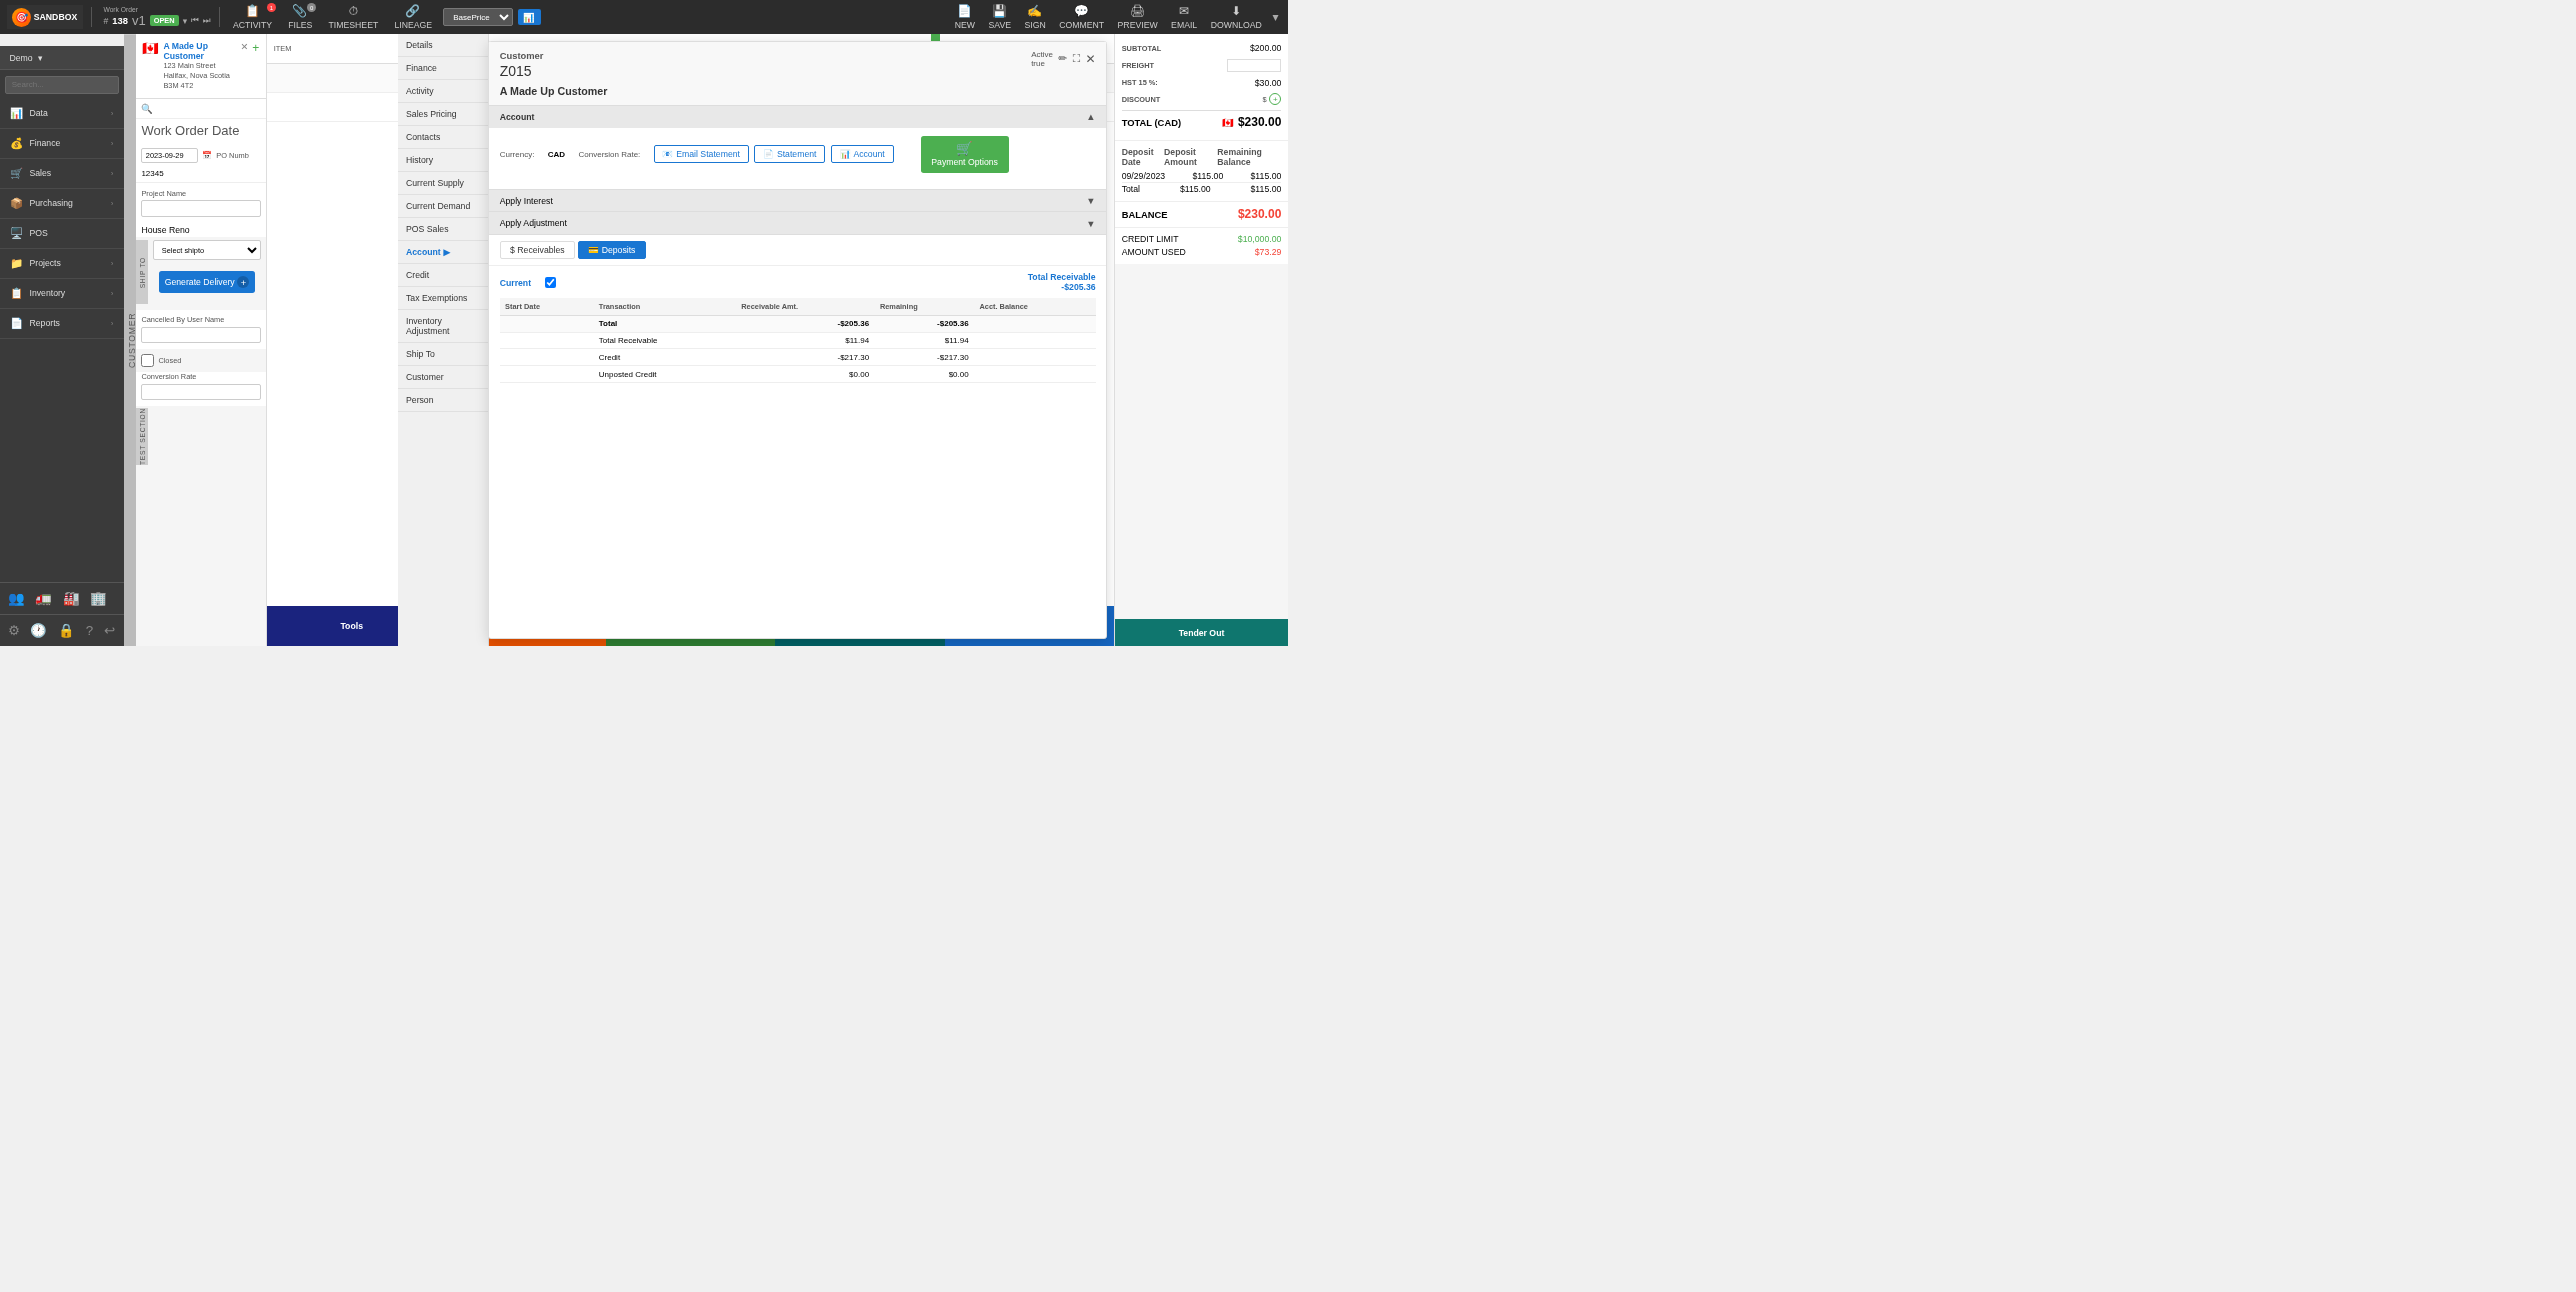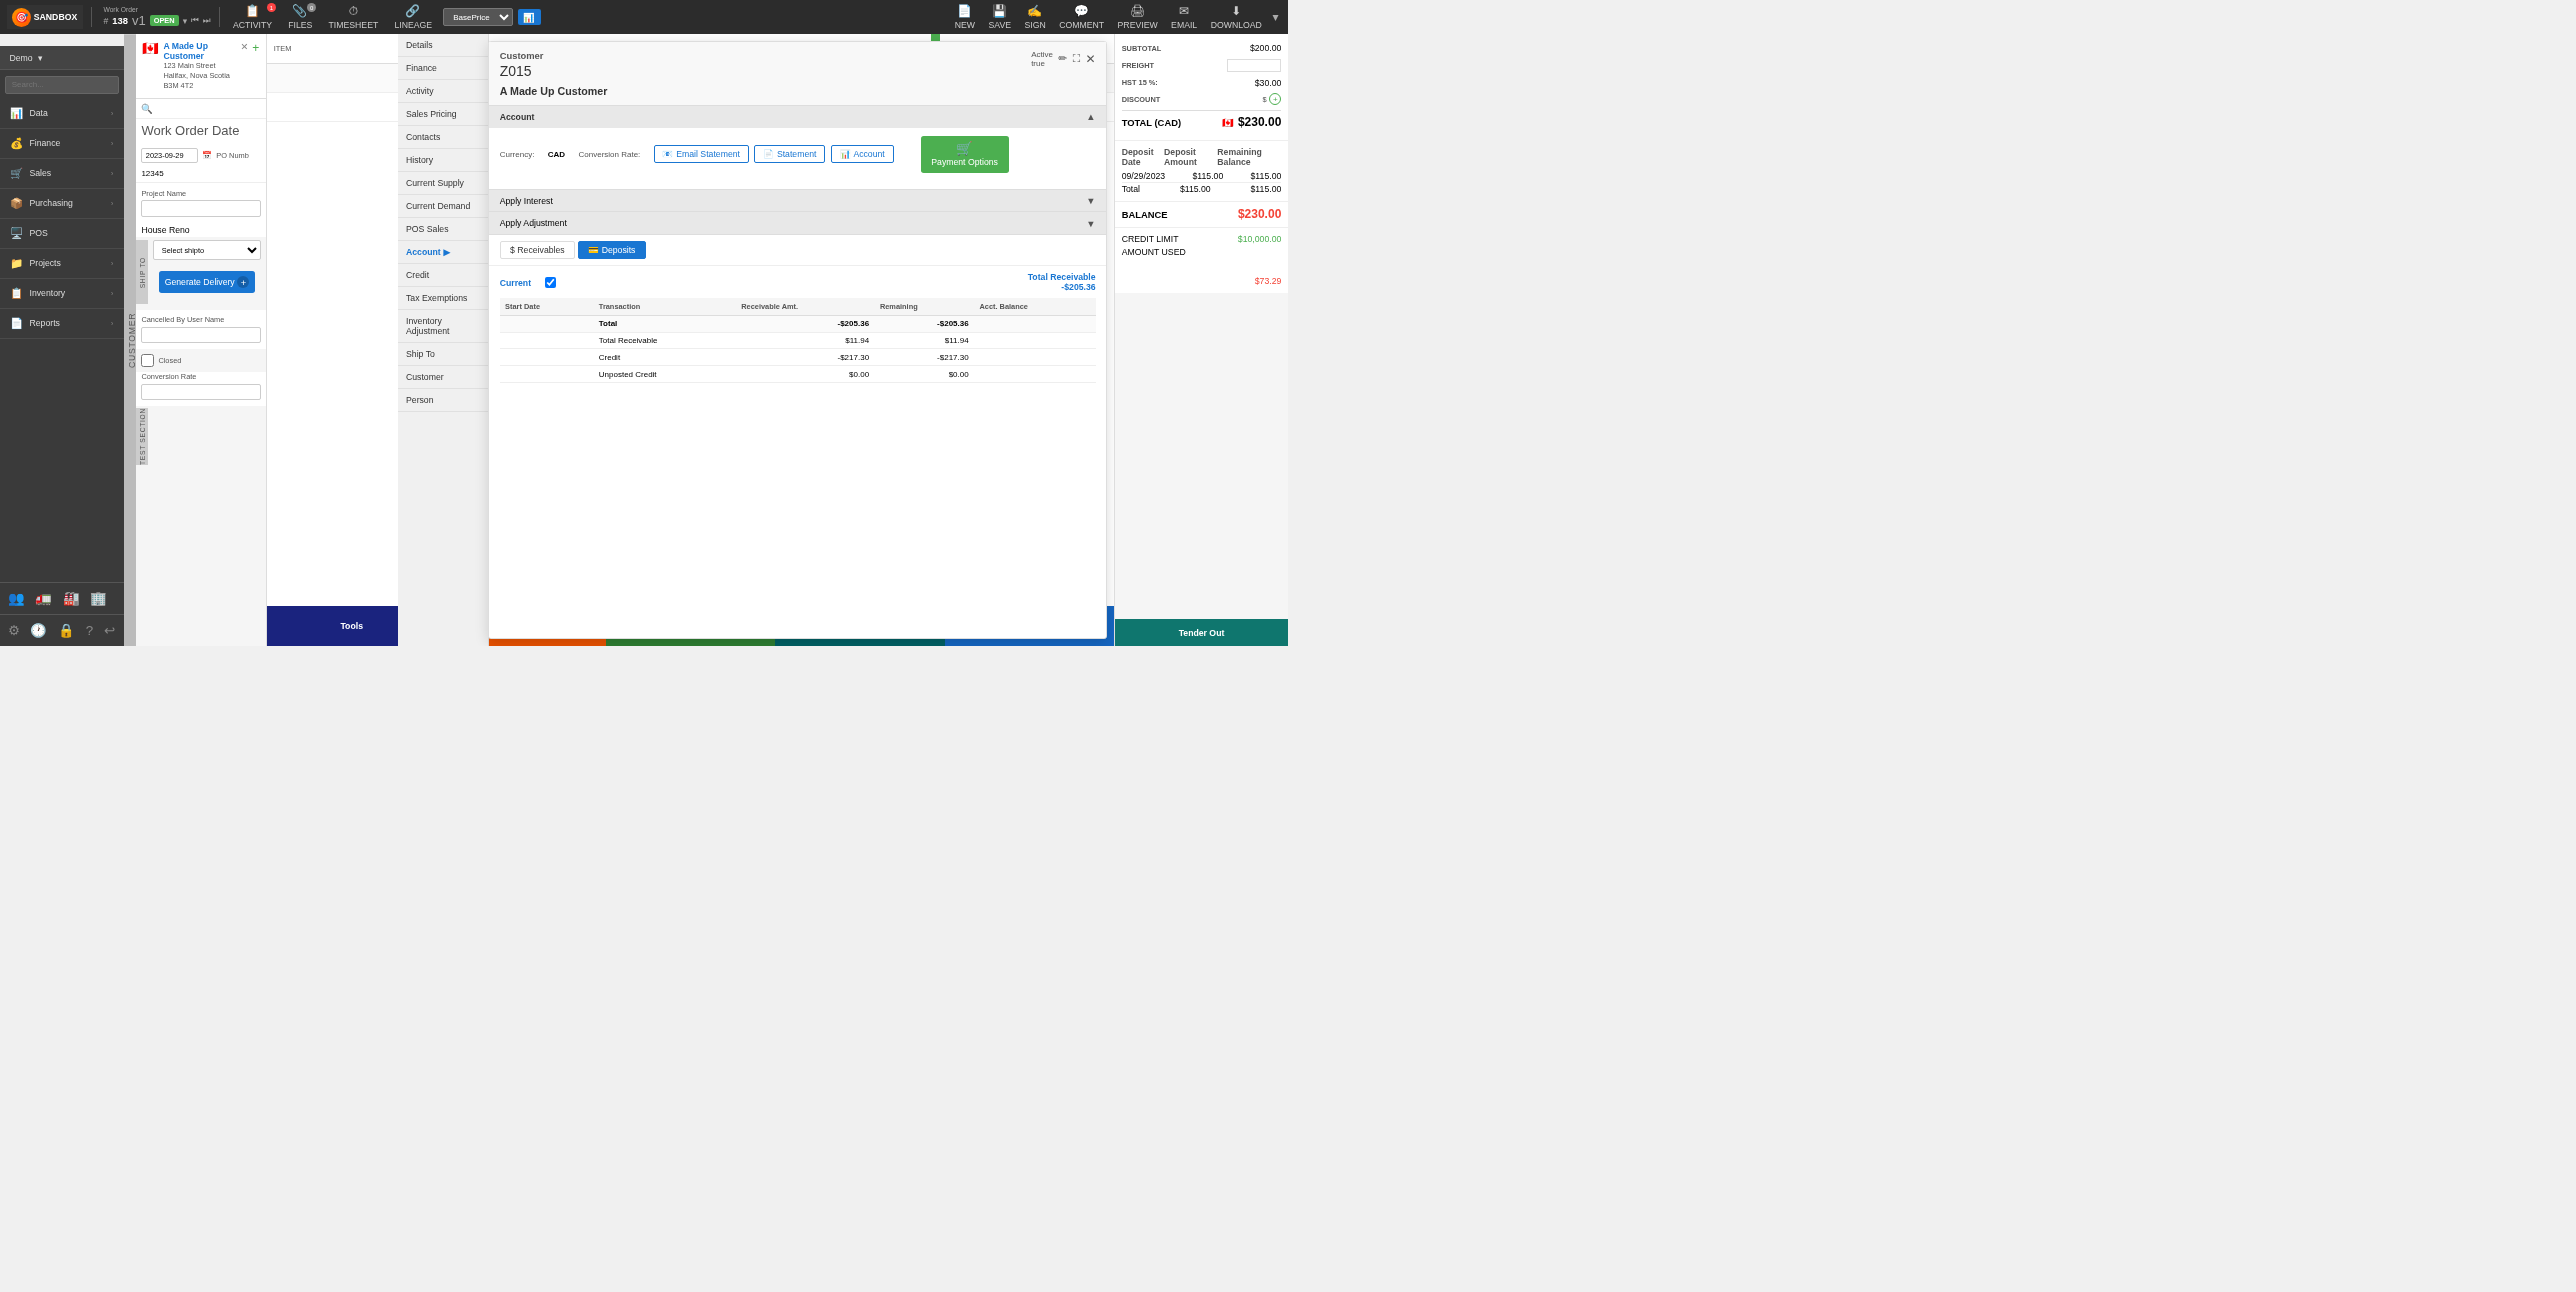--- a/index.html
+++ b/index.html
@@ -497,21 +497,21 @@
       background: white;
       border-top: 0.7px solid #eee;
     }
     .credit-row {
       display: flex;
       justify-content: space-between;
       font-size: 7.4px;
       padding: 1.3px 0;
     }
     .credit-green { color: #4caf50; }
-    .credit-red { color: #f44336; margin-top: 29px; }
+    .credit-red { color: #f44336; }
 
     .tender-btn {
       background: #0f766e;
       color: white;
       border: none;
       padding: 8px;
       font-size: 9.4px;
       font-weight: bold;
       cursor: pointer;
       width: 100%;

